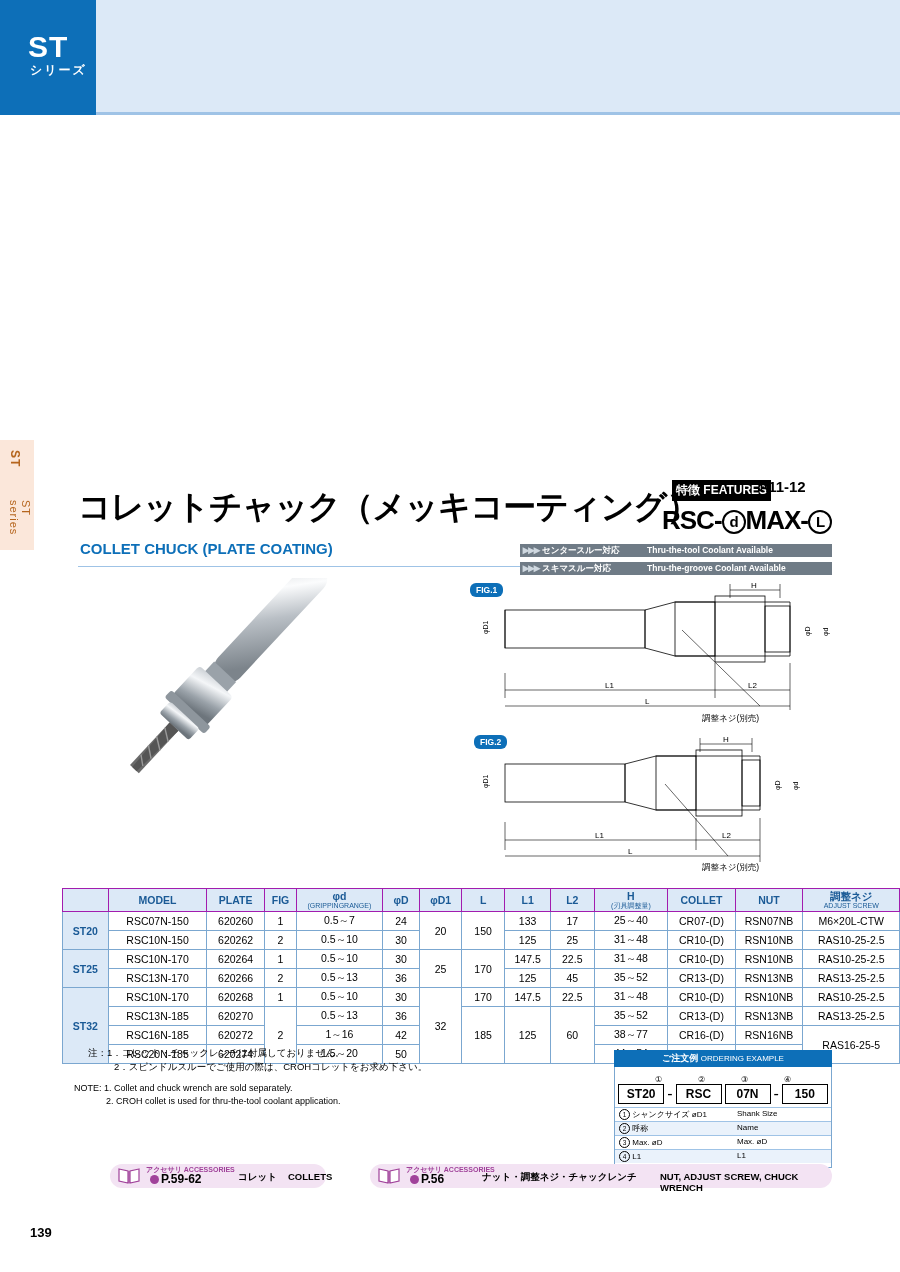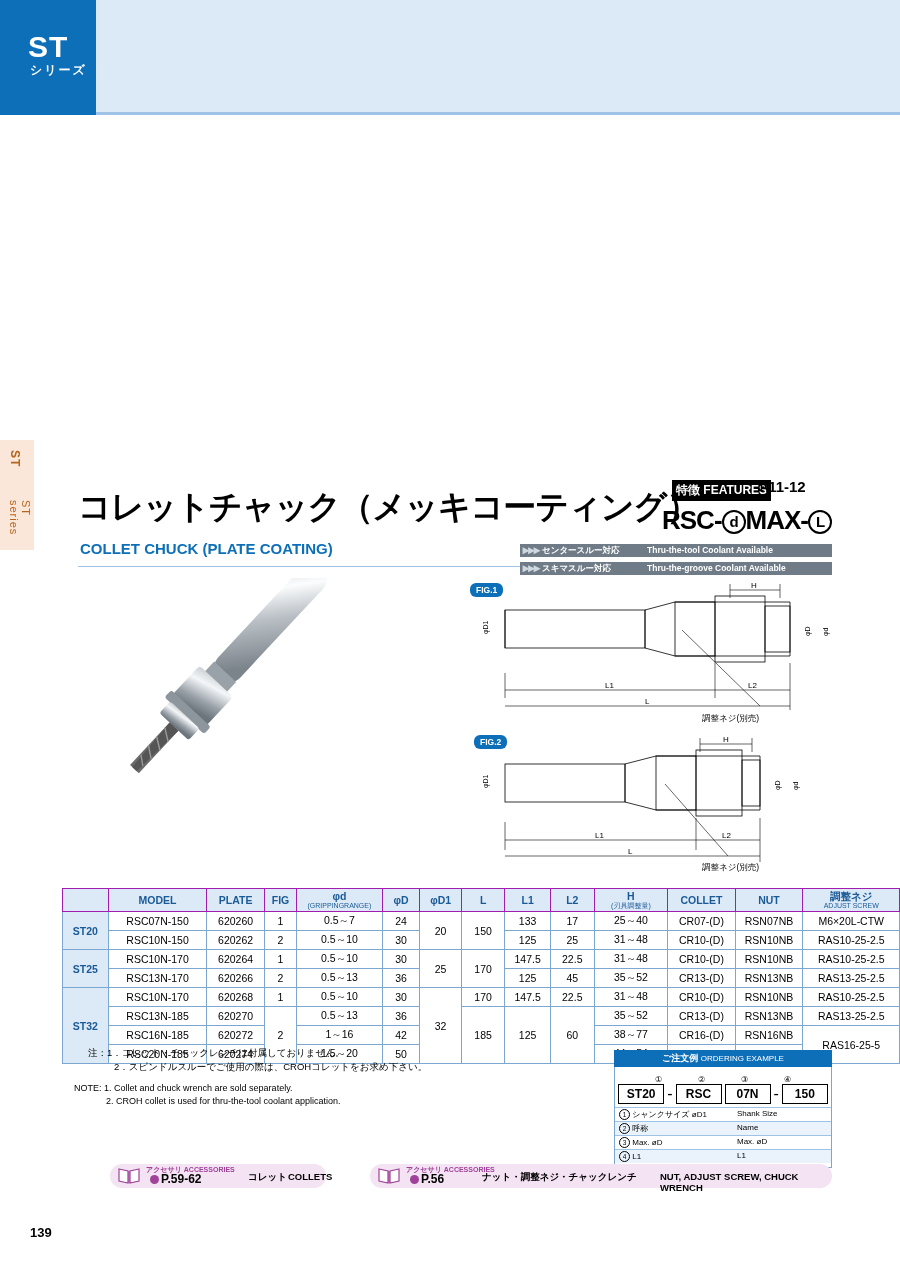--- a/index.html
+++ b/index.html
@@ -390,21 +390,21 @@
 </div>
 
 <div class="acc acc1">
   <svg class="book" viewBox="0 0 22 17">
     <path d="M1 2 L10 4 L10 16 L1 14 Z" fill="#fff" stroke="#a0429a" stroke-width="1.2"></path>
     <path d="M21 2 L12 4 L12 16 L21 14 Z" fill="#fff" stroke="#a0429a" stroke-width="1.2"></path>
     <line x1="11" y1="4" x2="11" y2="16" stroke="#a0429a" stroke-width="1.2"></line>
   </svg>
   <div class="lbl">アクセサリ ACCESSORIES</div>
   <div class="pg" style="left:40px;"><span class="dot"></span><span>P.59-62</span></div>
-  <div class="jp" style="left:128px;margin-left:10px;">コレット</div>
+  <div class="jp" style="left:128px;">コレット</div>
   <div class="en" style="left:178px;">COLLETS</div>
 </div>
 
 <div class="acc acc2">
   <svg class="book" viewBox="0 0 22 17">
     <path d="M1 2 L10 4 L10 16 L1 14 Z" fill="#fff" stroke="#a0429a" stroke-width="1.2"></path>
     <path d="M21 2 L12 4 L12 16 L21 14 Z" fill="#fff" stroke="#a0429a" stroke-width="1.2"></path>
     <line x1="11" y1="4" x2="11" y2="16" stroke="#a0429a" stroke-width="1.2"></line>
   </svg>
   <div class="lbl">アクセサリ ACCESSORIES</div>

